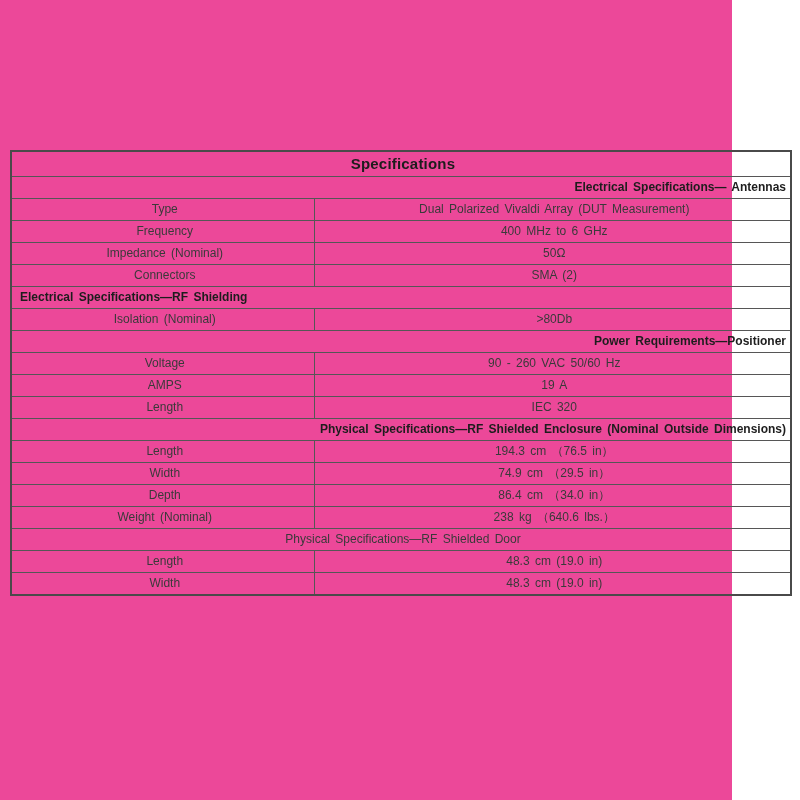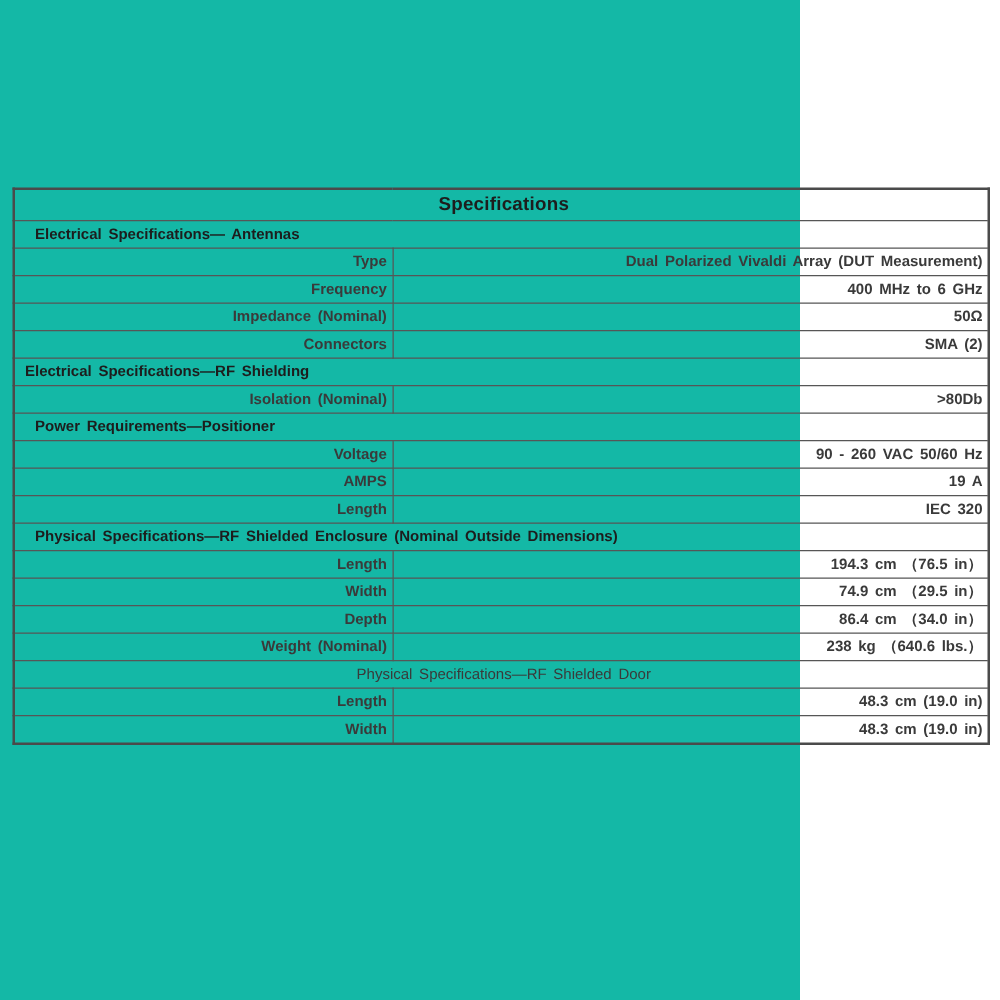--- a/index.html
+++ b/index.html
@@ -10,61 +10,61 @@
   body {
     width: 800px;
     height: 800px;
     position: relative;
     font-family: "Liberation Sans", sans-serif;
     color: #3a3a3a;
   }
   .page {
     position: absolute;
     left: 0; top: 0;
-    width: 640px; height: 800px;
-    background: #14b8a6;
+    width: 732px; height: 800px;
+    background: #ec4899;
   }
   table.spec-table {
     position: absolute;
     left: 10px;
     top: 150px;
     width: 780px;
     border-collapse: collapse;
     table-layout: fixed;
   }
   table.spec-table, table.spec-table td, table.spec-table th {
     border: 1px solid #565656;
   }
   table.spec-table {
     border: 2px solid #4a4a4a;
   }
   td, th {
     font-size: 12px;
-    font-weight: bold;
+    font-weight: normal;
     height: 21px;
     line-height: 21px;
     padding: 0 4px 0 8px;
     vertical-align: middle;
-    text-align: right;
+    text-align: center;
     word-spacing: 2px;
     white-space: nowrap;
     overflow: hidden;
     color: #3a3a3a;
   }
   th.title-cell {
     text-align: center;
     font-weight: bold;
     font-size: 15px;
     height: 24px;
     line-height: 24px;
     letter-spacing: 0.2px;
     color: #1d1d1d;
   }
   td.section-center {
-    text-align: left;
+    text-align: right;
     font-weight: bold;
     padding-left: 16px;
     color: #1d1d1d;
   }
   td.section-left-bold {
     text-align: left;
     font-weight: bold;
     color: #1d1d1d;
     margin-top: 20px;
   }

